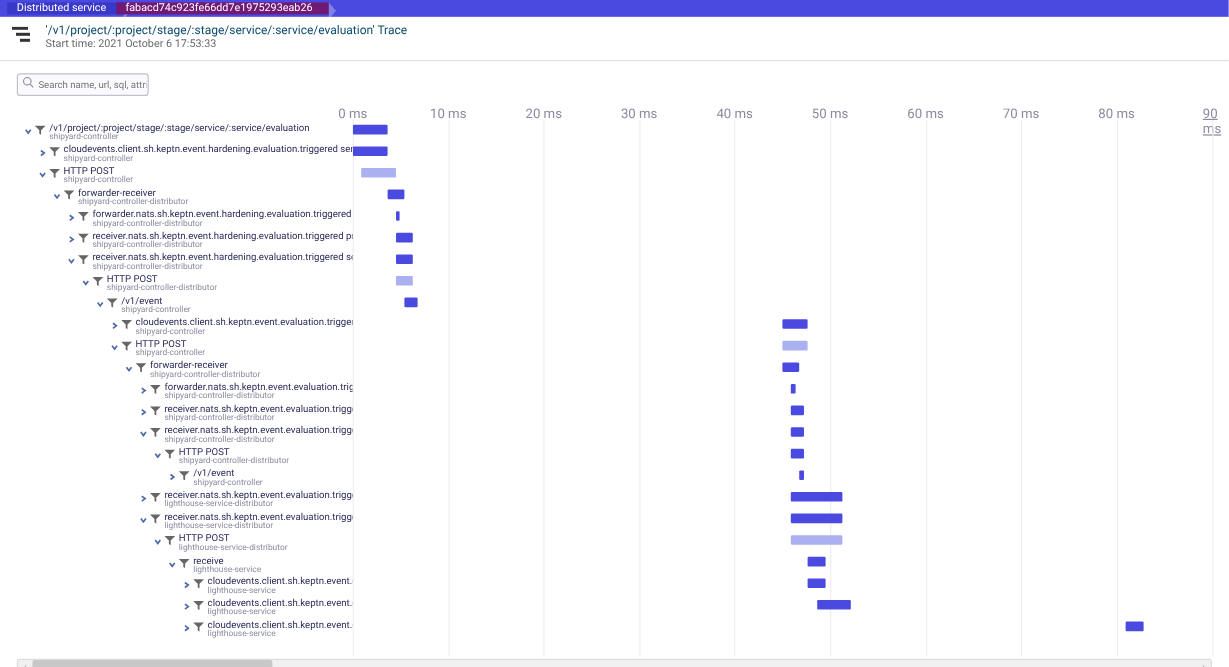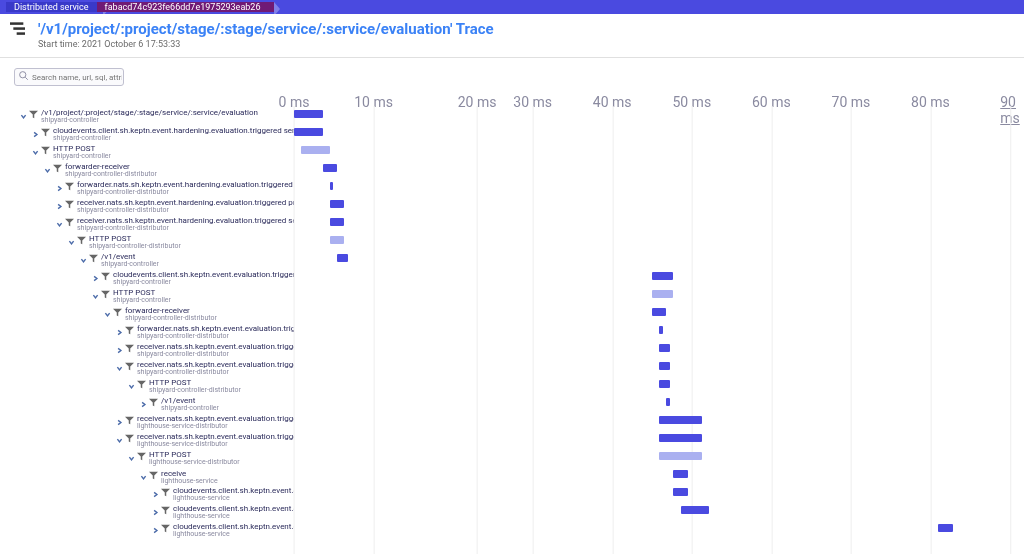--- a/index.html
+++ b/index.html
@@ -5,30 +5,30 @@
 *{margin:0;padding:0;box-sizing:border-box;font-family:-apple-system,BlinkMacSystemFont,"Segoe UI",Roboto,Arial,sans-serif}
 body{background:#fff;font-size:10px;color:#1a1a1a;overflow:hidden}
 .breadcrumb{background:#4a4ae0;height:14px;display:flex;align-items:center;padding:0 6px}
 .breadcrumb-item{color:#fff;font-size:9px;padding:0 8px;position:relative;cursor:pointer}
 .breadcrumb-item:first-child{background:#3939c9;padding-right:14px}
 .breadcrumb-item:nth-child(2){background:#701a75;padding-right:14px;margin-left:-6px}
 .breadcrumb-item::after{content:"";position:absolute;right:-6px;top:0;width:0;height:0;border-top:7px solid transparent;border-bottom:7px solid transparent;border-left:6px solid currentColor;opacity:.3}
 .header{display:flex;align-items:flex-start;padding:6px 10px 8px;border-bottom:1px solid #e0e0e0}
 .header-icon{width:20px;height:14px;margin-right:8px;margin-top:2px}
 .header-icon svg{width:100%;height:100%}
-.title{font-size:15px;font-weight:700;color:#3b82f6}
+.title{font-size:10px;font-weight:400;color:#0c4a6e}
 .subtitle{font-size:9px;color:#6a6a6a;margin-top:1px}
 .content{padding:10px 14px;height:calc(100vh - 60px);overflow:hidden;display:flex;flex-direction:column}
 .search-box{display:inline-flex;align-items:center;border:1px solid #c0c0d0;border-radius:3px;padding:2px 4px;width:110px;background:#fafafc}
 .search-box svg{width:10px;height:10px;fill:#8a8aa0;margin-right:3px}
 .search-box input{border:none;outline:none;font-size:8px;width:90px;background:transparent;color:#8a8aa0}
 .timeline-header{display:flex;margin-top:8px}
 .timeline-header .label-col{width:280px}
 .timeline-header .tick-col{flex:1;position:relative;height:14px}
-.tick{position:absolute;top:0;font-size:14px;color:#8a8aa0;transform:translateX(-50%)}
+.tick{position:absolute;top:0;font-size:11px;color:#8a8aa0;transform:translateX(-50%)}
 .tick::before{content:"";position:absolute;left:50%;top:12px;width:1px;height:460px;background:#eee}
 .trace-area{display:flex;flex:1;overflow:hidden}
 .label-col{width:280px;overflow:hidden}
 .bar-col{flex:1;position:relative;overflow:hidden}
 .row{height:18px;display:flex;align-items:flex-start;padding-top:1px}
 .row-inner{display:flex;align-items:flex-start}
 .chevron{width:7px;height:7px;margin-top:2px;margin-right:2px;cursor:pointer}
 .chevron svg{width:7px;height:7px;stroke:#4a6aa8;fill:none;stroke-width:2}
 .filter-icon{width:9px;height:9px;margin-right:3px;margin-top:1px}
 .filter-icon svg{width:100%;height:100%;fill:#666}
@@ -73,21 +73,21 @@
           <line x1="10" y1="10" x2="14" y2="14" stroke="#8a8aa0" stroke-width="1.5"></line>
         </svg></span>
     <input type="text" placeholder="Search name, url, sql, attribute,..." style="">
   </div>
 
   <div class="timeline-header">
     <div class="label-col"></div>
     <div class="tick-col" id="ticks">
         <div class="tick" style="left: 0%;">0 ms</div>
         <div class="tick" style="left: 11.1111%;">10 ms</div>
-        <div class="tick" style="left: 22.2222%; margin-left: 24px;">20 ms</div>
+        <div class="tick" style="left: 22.2222%;">20 ms</div>
         <div class="tick" style="left: 33.3333%;">30 ms</div>
         <div class="tick" style="left: 44.4444%;">40 ms</div>
         <div class="tick" style="left: 55.5556%;">50 ms</div>
         <div class="tick" style="left: 66.6667%;">60 ms</div>
         <div class="tick" style="left: 77.7778%;">70 ms</div>
         <div class="tick" style="left: 88.8889%; text-align: right;">80 ms</div>
         <div class="tick" style="left: 100%; text-decoration: underline;">90 ms</div>
       </div>
   </div>
 

